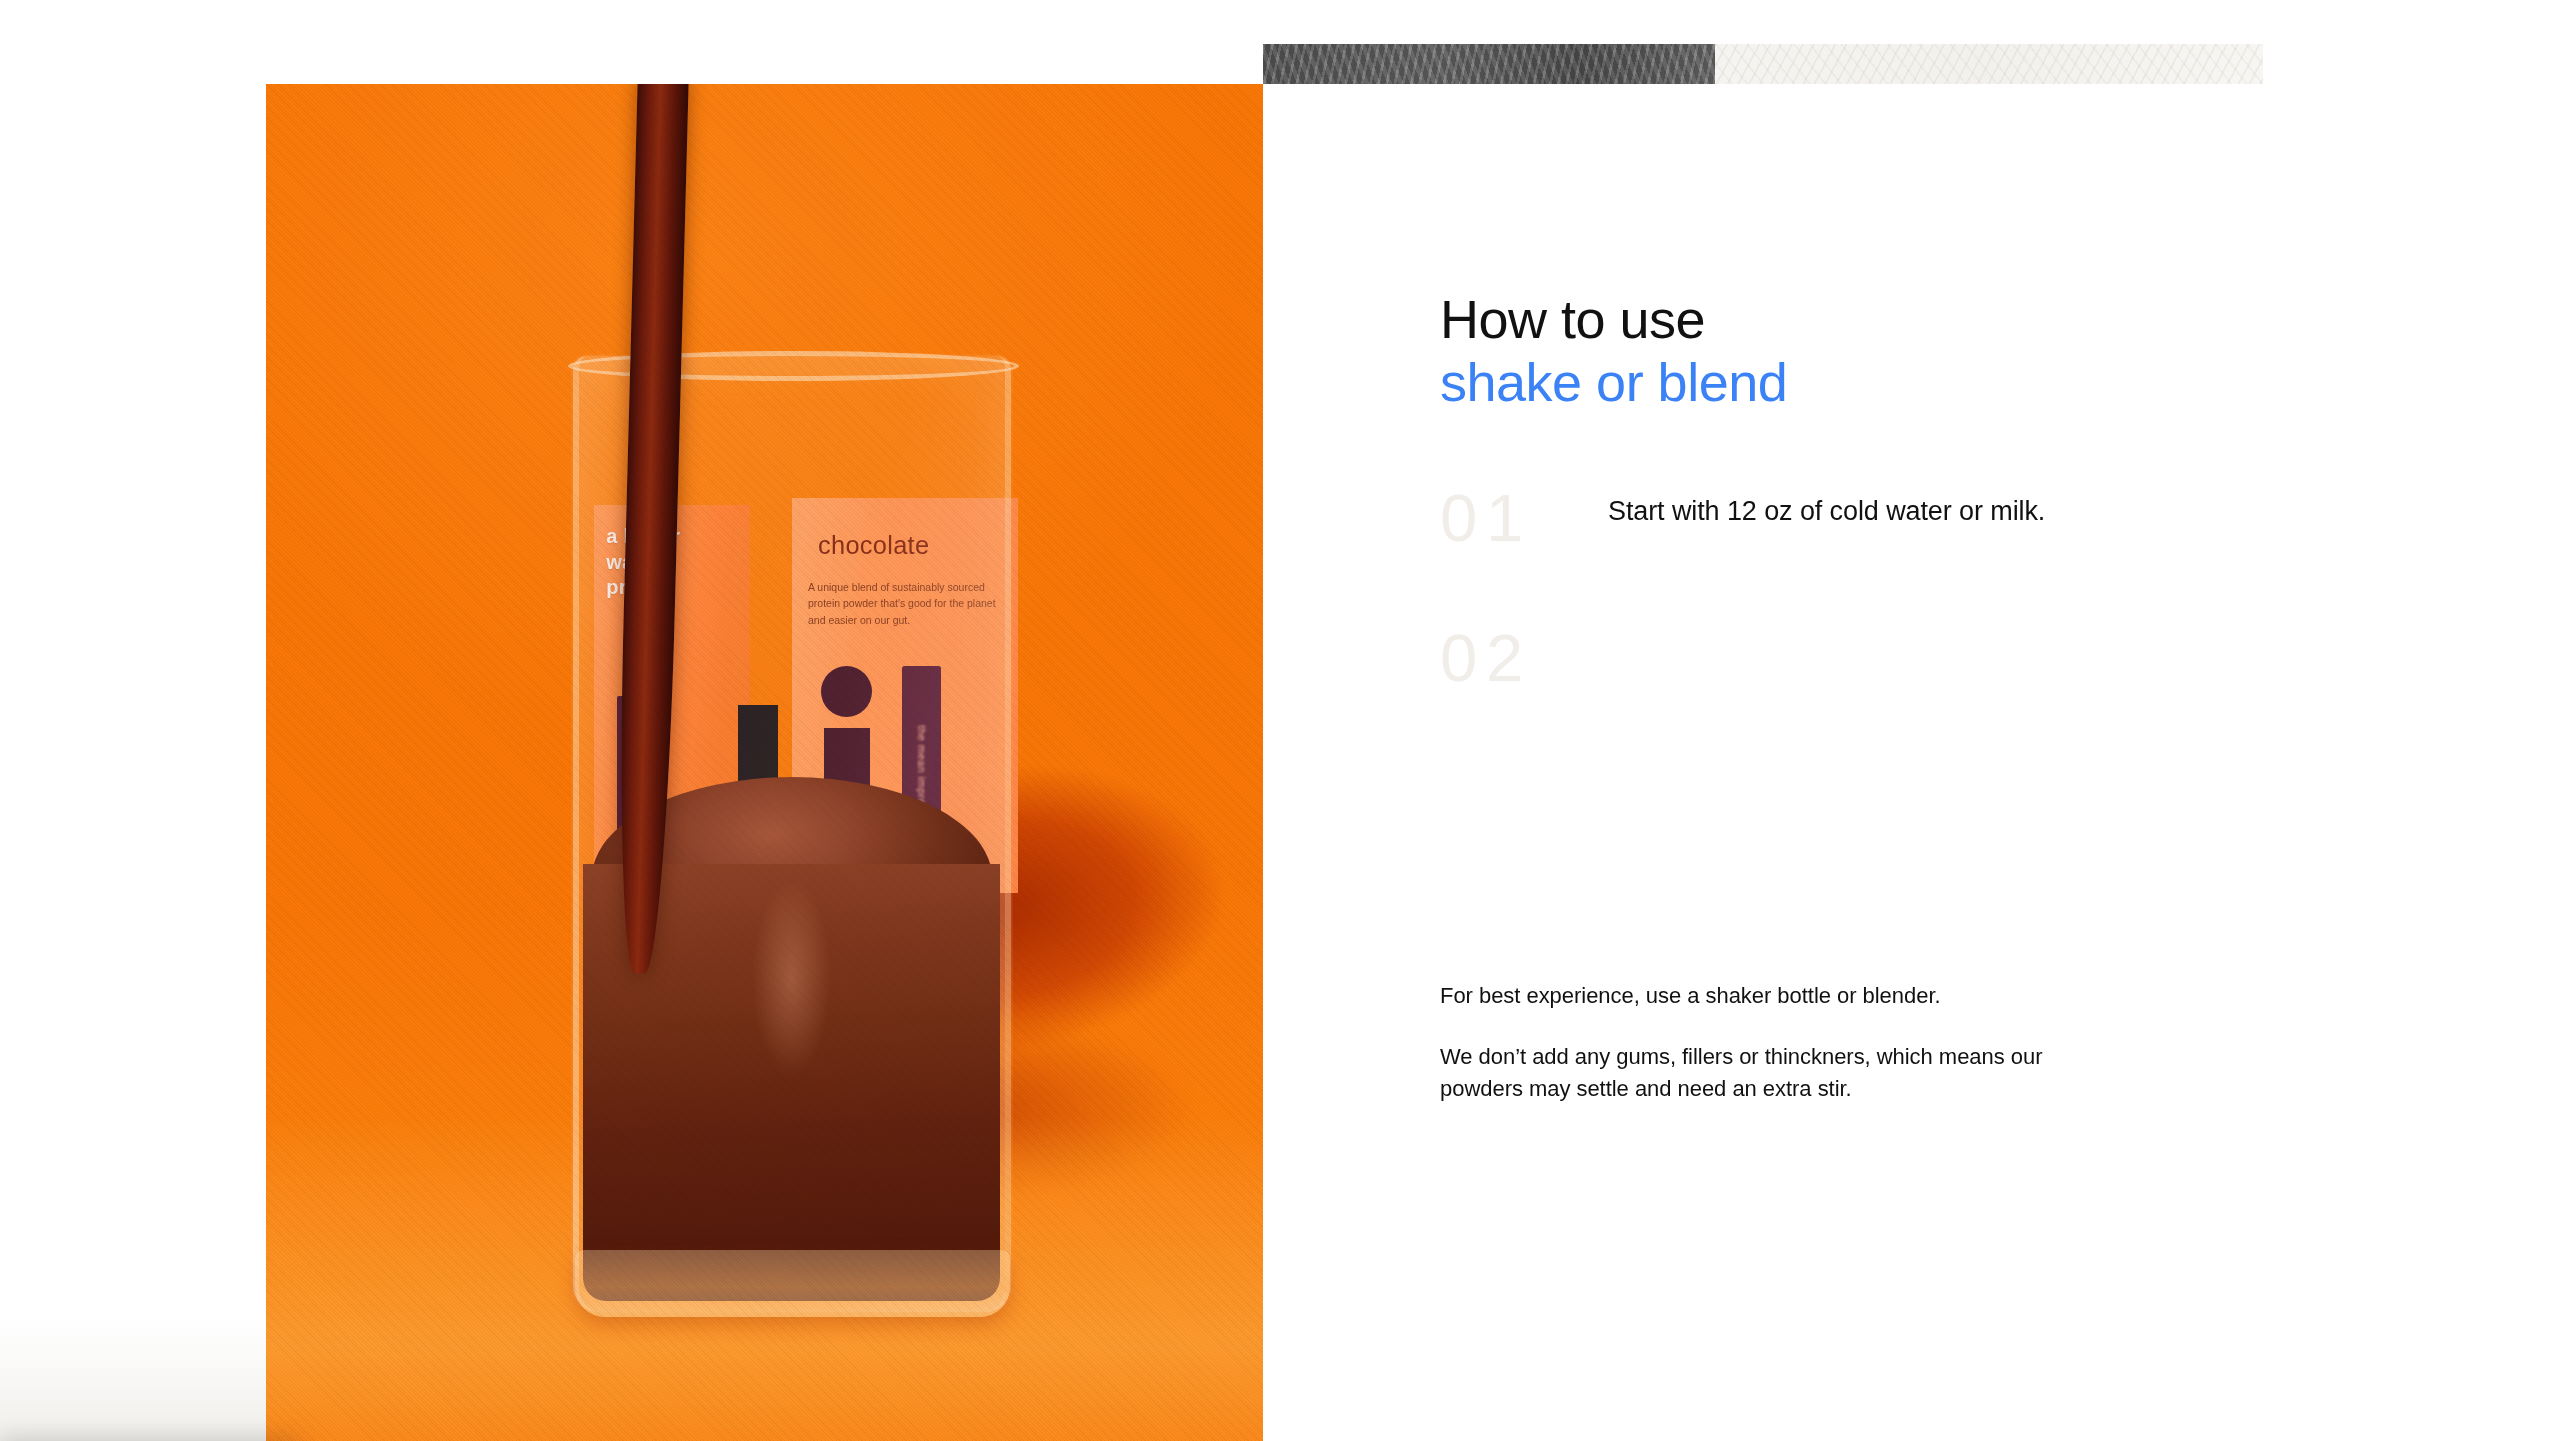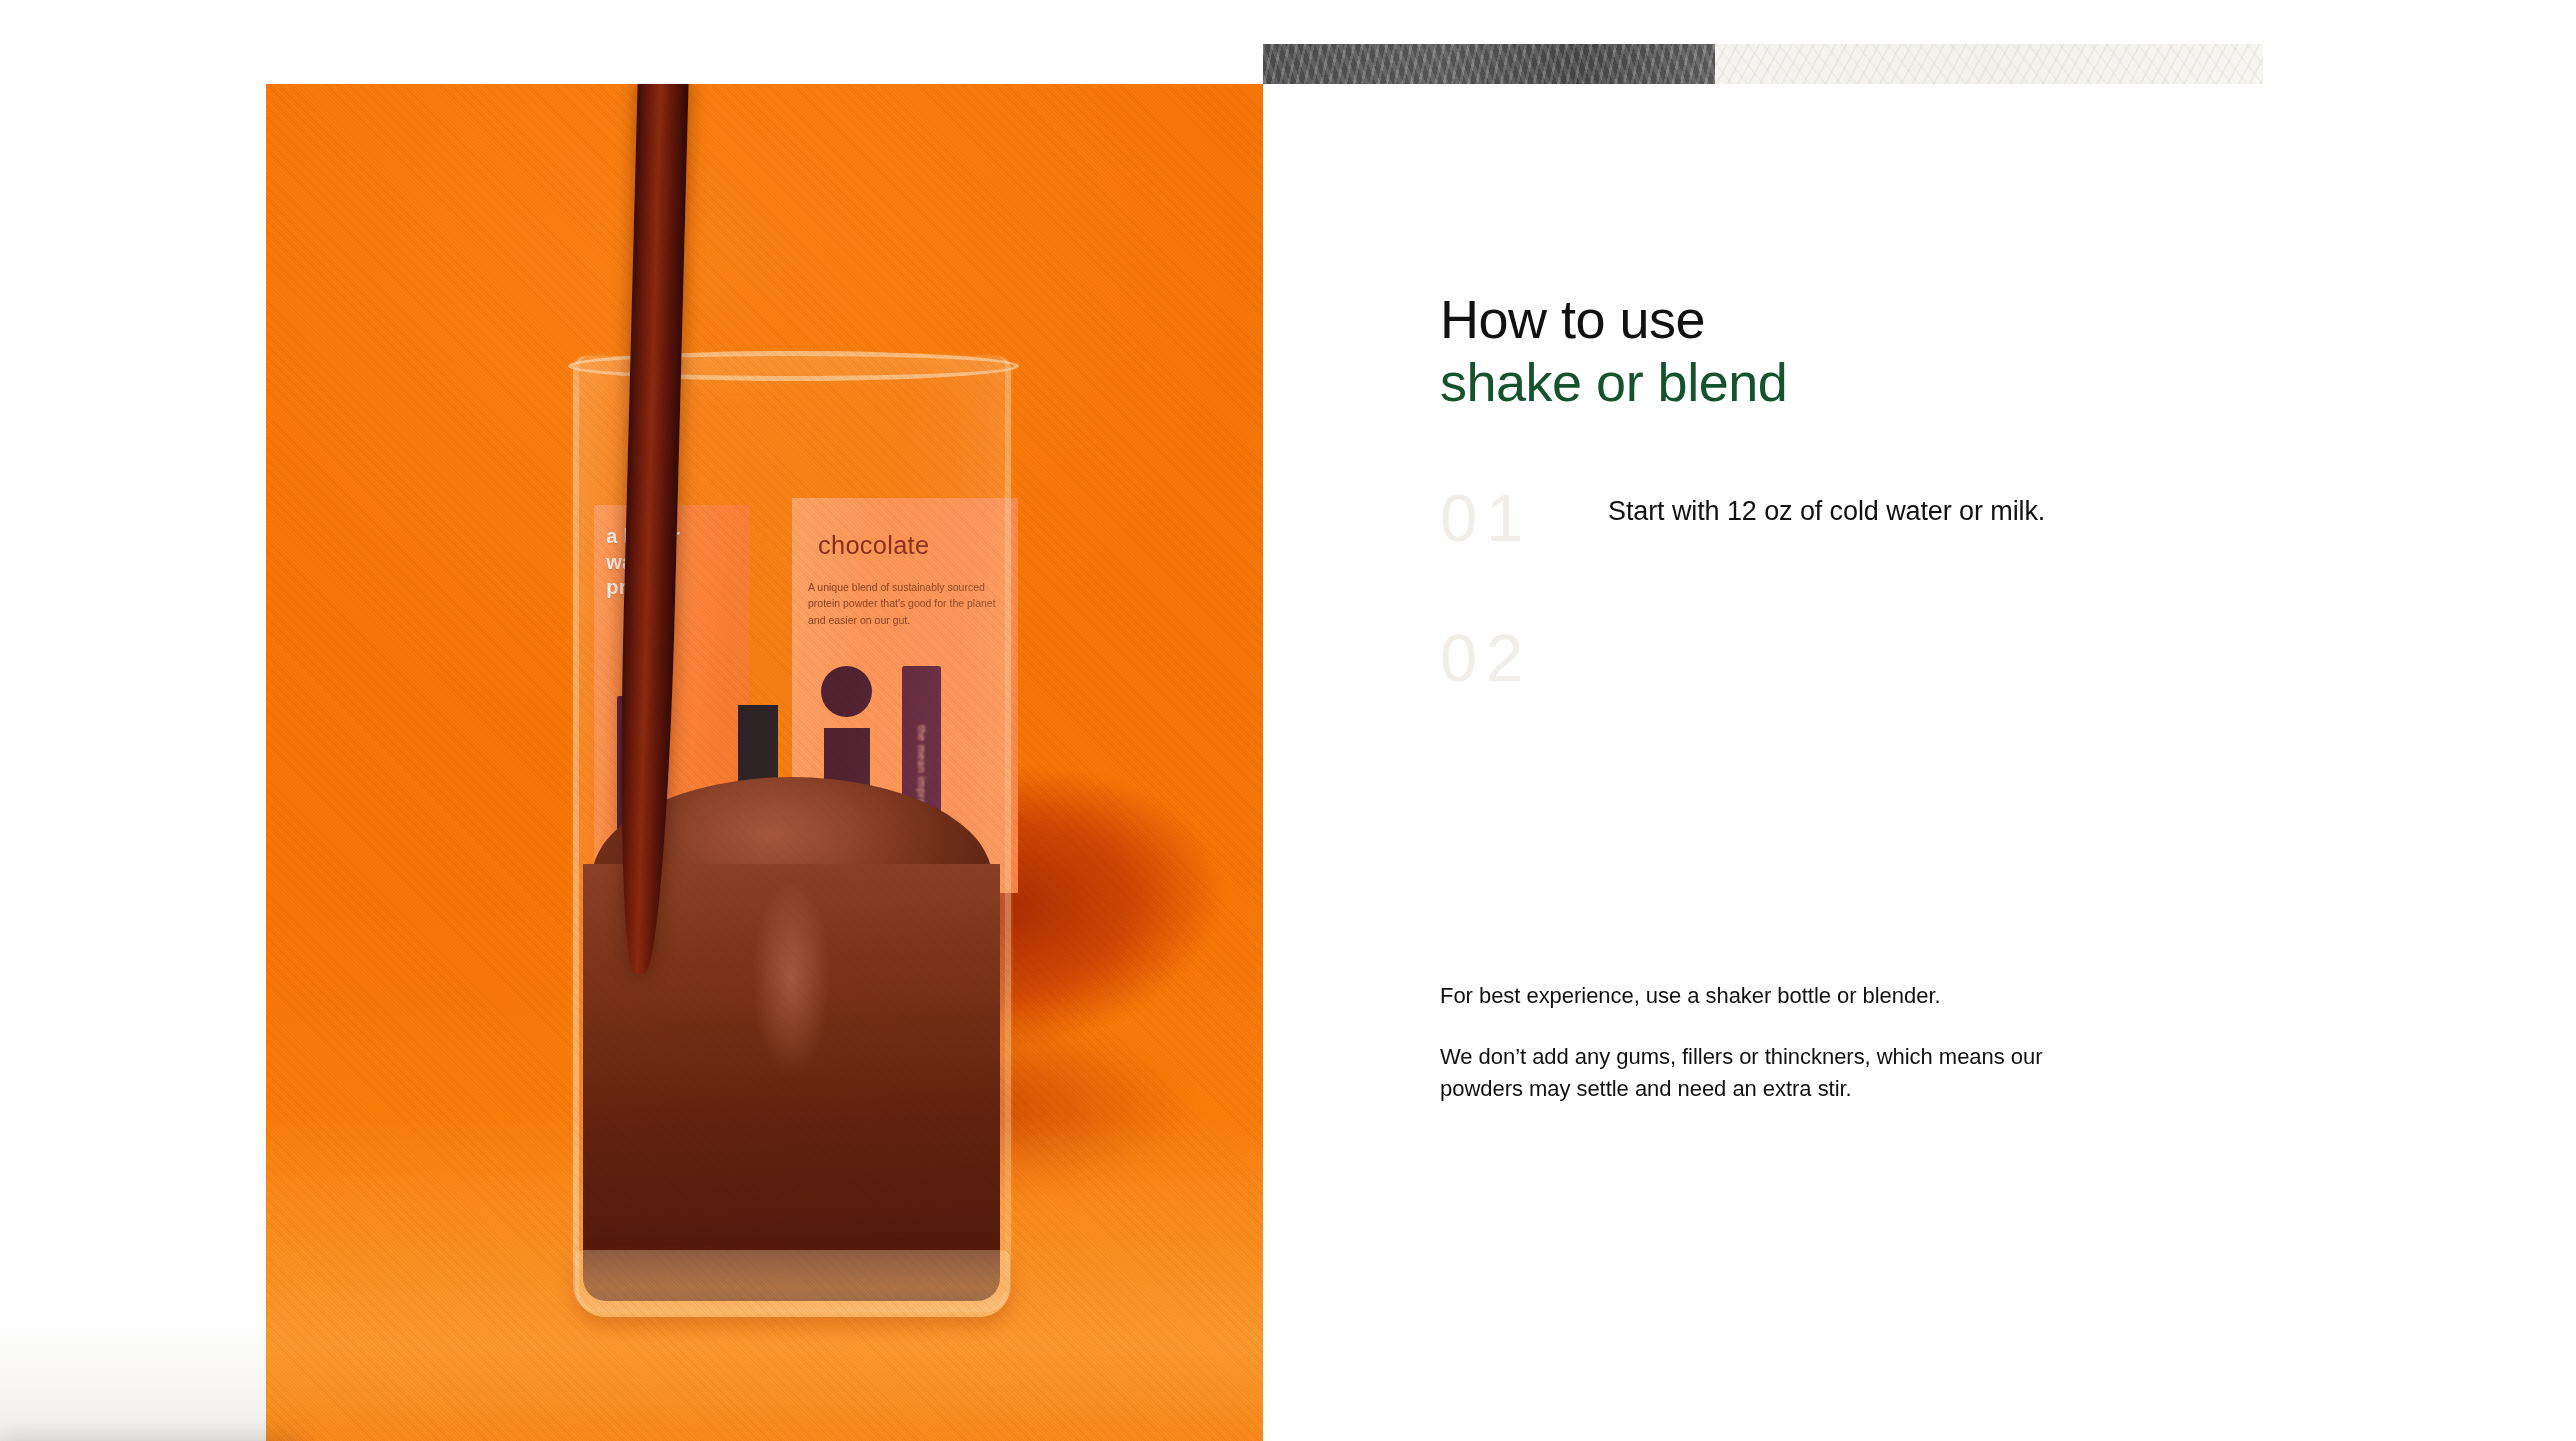--- a/index.html
+++ b/index.html
@@ -166,21 +166,21 @@
     background:repeating-linear-gradient(45deg, rgba(0,0,0,.5) 0 0.9px, rgba(255,255,255,0) 0.9px 2.6px);
   }
 
   
   .content{ position:absolute; left:1440px; top:0; width:964px; height:1441px; }
   .heading{ position:absolute; left:0; top:244px; }
   .heading h1{
     font-size:54px; font-weight:400; line-height:1.16;
     color:#111111; letter-spacing:-0.5px;
   }
-  .heading h1 .accent{ color:#14532d; display:block; }
+  .heading h1 .accent{ color:#3b82f6; display:block; }
 
   .steps{ position:absolute; left:0; top:450px; width:701px; }
   .step{ position:relative; min-height:84px; margin-bottom:56px; }
   .step:last-child{ margin-bottom:0; }
   .step .num{
     position:absolute; left:0; top:-10.5px;
     font-size:67px; font-weight:400; color:#F1EEE9;
     letter-spacing:8.8px; line-height:1;
   }
   .step .txt{

